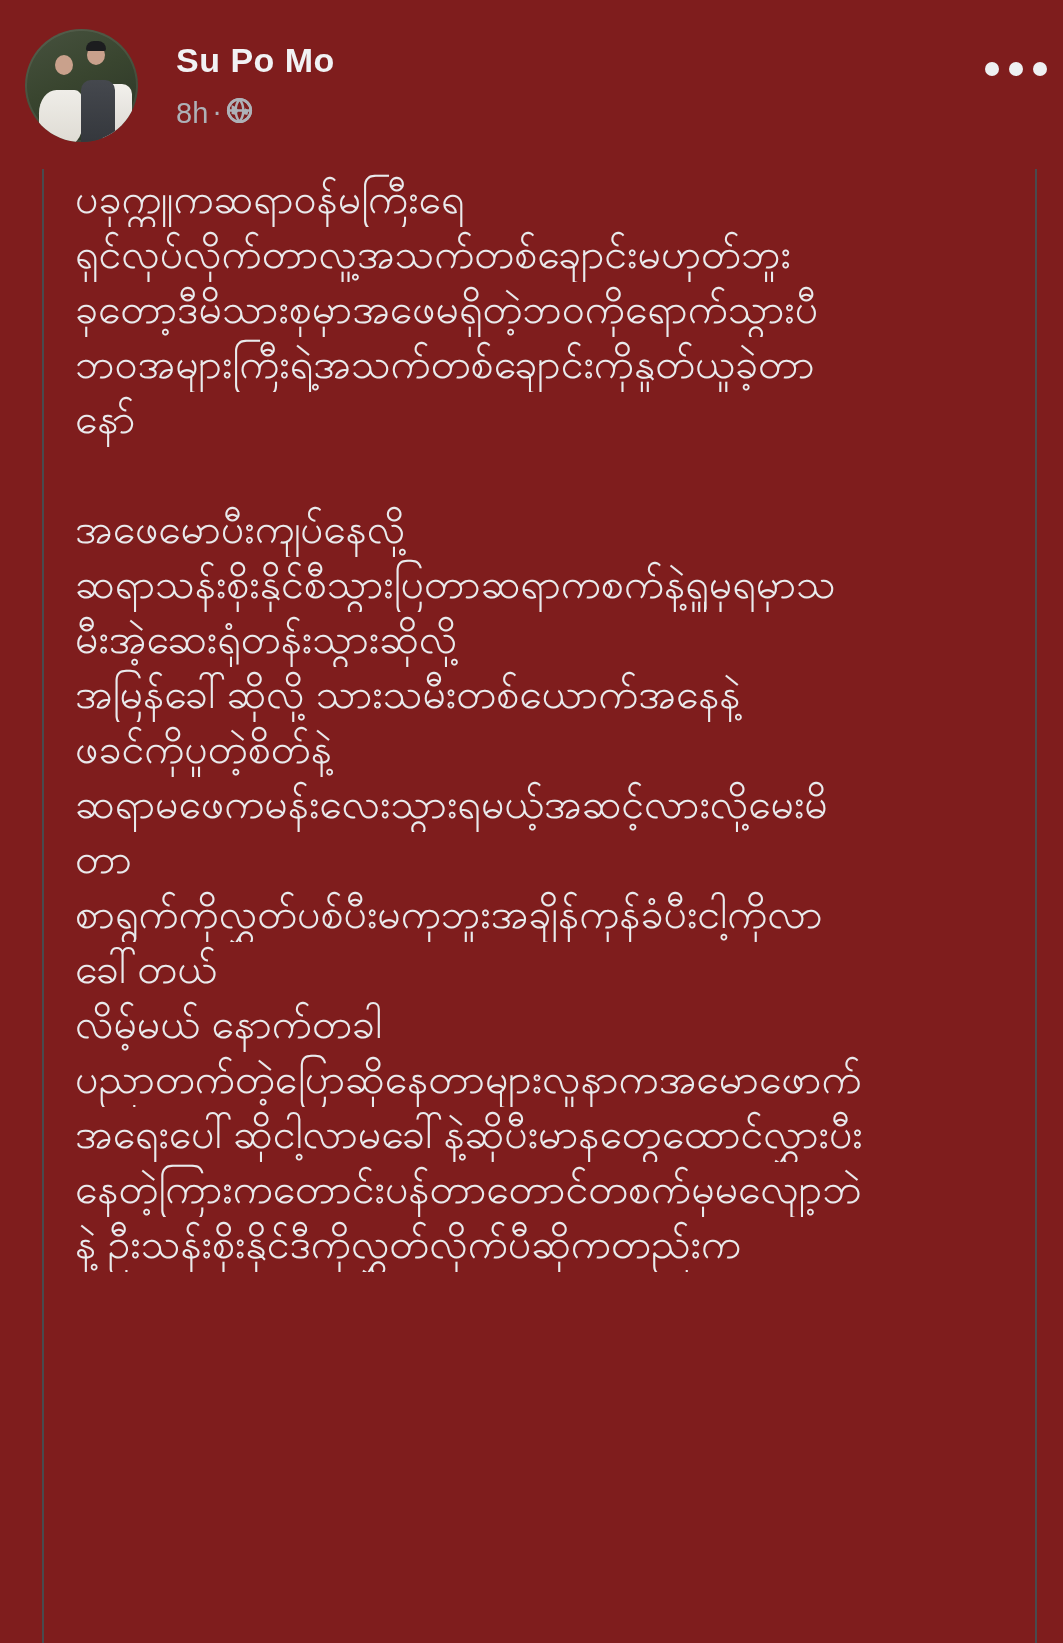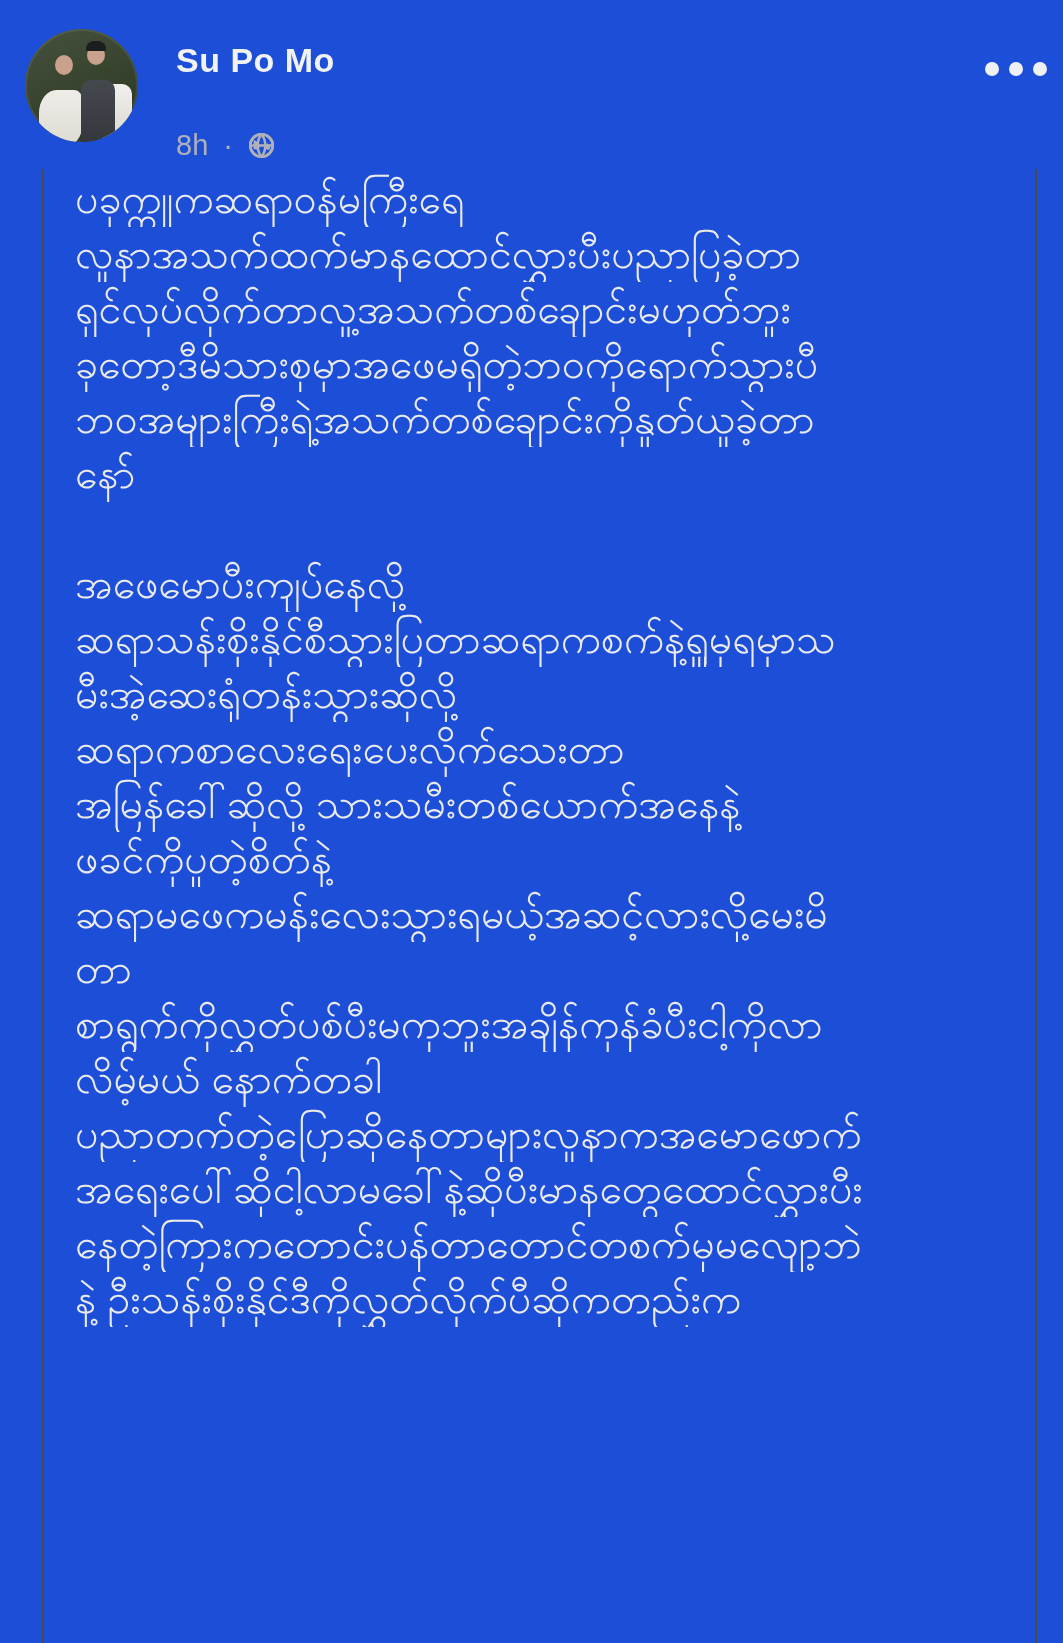--- a/index.html
+++ b/index.html
@@ -8,21 +8,21 @@
     width: 1063px;
     height: 1643px;
     overflow: hidden;
     background: #232528;
     font-family: "Liberation Sans", sans-serif;
   }
   .post {
     position: relative;
     width: 1063px;
     height: 1643px;
-    background: #1d4ed8;
+    background: #7f1d1d;
   }
 
   
   .header {
     position: absolute;
     top: 0; left: 0; right: 0;
     height: 163px;
   }
   .avatar {
     position: absolute;
@@ -80,25 +80,24 @@
     left: 176px; top: 41px;
     font-size: 34px;
     font-weight: 700;
     color: #f1f2f4;
     letter-spacing: 0.5px;
   }
   .meta {
     position: absolute;
     left: 176px; top: 97px;
     display: flex;
-    align-items: center;
-    gap: 15px;
+    align-items: flex-start;
+    gap: 4px;
     font-size: 29px;
     color: #aeb1b7;
-    margin-top: 32px;
   }
   .meta .dot-sep {
     font-size: 29px;
     color: #aeb1b7;
     line-height: 1;
   }
   .globe { width: 27px; height: 27px; display: block; }
   .more-btn {
     position: absolute;
     right: 12px; top: 58px;
@@ -181,35 +180,34 @@
       <span class="dot"></span>
     </button>
   </div>
 
   <div class="post-body">
     <div class="edge-line left"></div>
     <div class="edge-line right"></div>
 
     <div class="text-block">
       <div class="t-line">ပခုက္ကူကဆရာဝန်မကြီးရေ</div>
-      <div class="t-line">လူနာအသက်ထက်မာနထောင်လွှားပီးပညာပြခဲ့တာ</div>
       <div class="t-line">ရှင်လုပ်လိုက်တာလူ့အသက်တစ်ချောင်းမဟုတ်ဘူး</div>
       <div class="t-line">ခုတော့ဒီမိသားစုမှာအဖေမရှိတဲ့ဘဝကိုရောက်သွားပီ</div>
       <div class="t-line">ဘဝအများကြီးရဲ့အသက်တစ်ချောင်းကိုနှုတ်ယူခဲ့တာ</div>
       <div class="t-line">နော်</div>
       <div class="t-line"></div>
       <div class="t-line">အဖေမောပီးကျပ်နေလို့</div>
       <div class="t-line">ဆရာသန်းစိုးနိုင်စီသွားပြတာဆရာကစက်နဲ့ရှူမှရမှာသ</div>
       <div class="t-line">မီးအဲ့ဆေးရုံတန်းသွားဆိုလို့</div>
-      <div class="t-line">ဆရာကစာလေးရေးပေးလိုက်သေးတာ</div>
       <div class="t-line">အမြန်ခေါ်ဆိုလို့ သားသမီးတစ်ယောက်အနေနဲ့</div>
       <div class="t-line">ဖခင်ကိုပူတဲ့စိတ်နဲ့</div>
       <div class="t-line">ဆရာမဖေကမန်းလေးသွားရမယ့်အဆင့်လားလို့မေးမိ</div>
       <div class="t-line">တာ</div>
       <div class="t-line">စာရွက်ကိုလွှတ်ပစ်ပီးမကုဘူးအချိန်ကုန်ခံပီးငါ့ကိုလာ</div>
+      <div class="t-line">ခေါ်တယ်</div>
       <div class="t-line">လိမ့်မယ် နောက်တခါ</div>
       <div class="t-line">ပညာတက်တဲ့ပြောဆိုနေတာများလူနာကအမောဖောက်</div>
       <div class="t-line">အရေးပေါ်ဆိုငါ့လာမခေါ်နဲ့ဆိုပီးမာနတွေထောင်လွှားပီး</div>
       <div class="t-line">နေတဲ့ကြားကတောင်းပန်တာတောင်တစက်မှမလျော့ဘဲ</div>
       <div class="t-line">နဲ့ ဦးသန်းစိုးနိုင်ဒီကိုလွှတ်လိုက်ပီဆိုကတည်းက</div>
     </div>
   </div>
 
 </div>
 

